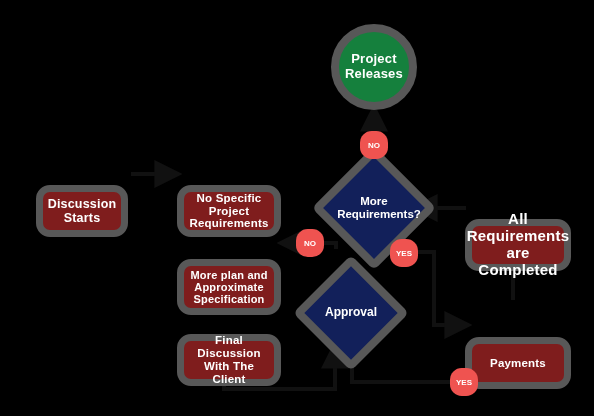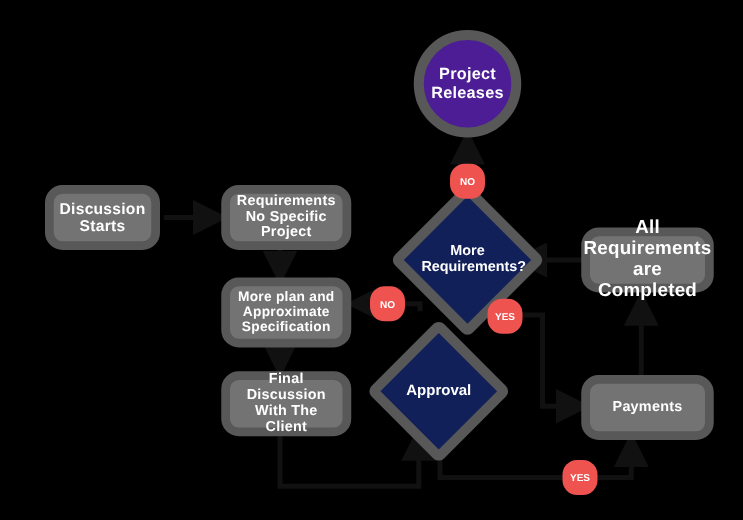--- a/index.html
+++ b/index.html
@@ -2,24 +2,24 @@
 <html><head>
 <meta charset="utf-8">
 <style>
   html,body{margin:0;padding:0;background:#000;}
   body{width:594px;height:416px;overflow:hidden;font-family:"Liberation Sans",sans-serif;}
   #stage{position:relative;width:594px;height:416px;background:#000;}
   svg#wires{position:absolute;left:0;top:0;width:594px;height:416px;}
 
   .node{position:absolute;box-sizing:border-box;display:flex;align-items:center;justify-content:center;text-align:center;color:#fff;font-weight:bold;letter-spacing:.2px;}
 
-  .rbox{border-radius:14px;background:#737373;border:7px solid #585858;line-height:1.12;}
+  .rbox{border-radius:14px;background:#7f1d1d;border:7px solid #585858;line-height:1.12;margin-top:37px;}
   .rbox span{display:block;padding:0 3px;}
 
-  .circle{border-radius:50%;background:#4c1d95;border:8px solid #585858;line-height:1.12;}
+  .circle{border-radius:50%;background:#15803d;border:8px solid #585858;line-height:1.12;}
 
   .diamond-wrap{position:absolute;}
   .diamond{position:absolute;left:0;top:0;width:100%;height:100%;background:#12205A;border:8px solid #585858;transform:rotate(45deg);box-sizing:border-box;border-radius:6px;}
   .diamond-label{position:absolute;left:0;top:0;width:100%;height:100%;display:flex;align-items:center;justify-content:center;text-align:center;color:#fff;font-weight:bold;line-height:1.12;z-index:3;}
 
   .badge{position:absolute;background:#EF5350;color:#fff;display:flex;align-items:center;justify-content:center;font-weight:bold;border-radius:42%;z-index:6;}
 </style>
 </head>
 <body>
 
@@ -57,22 +57,22 @@
 
   <div class="node rbox" style="left:36px;top:148px;width:92px;height:52px;font-size:12.5px;">
     <span>
       <span>Discussion</span>
       <span>Starts</span>
     </span>
   </div>
 
   <div class="node rbox" style="left:177px;top:148px;width:104px;height:52px;font-size:11.5px;">
     <span>
+      <span>No Specific Project</span>
       <span>Requirements</span>
-      <span>No Specific Project</span>
     </span>
   </div>
 
   <div class="node rbox" style="left:177px;top:222px;width:104px;height:56px;font-size:11px;">
     <span>
       <span>More plan and</span>
       <span>Approximate</span>
       <span>Specification</span>
     </span>
   </div>

